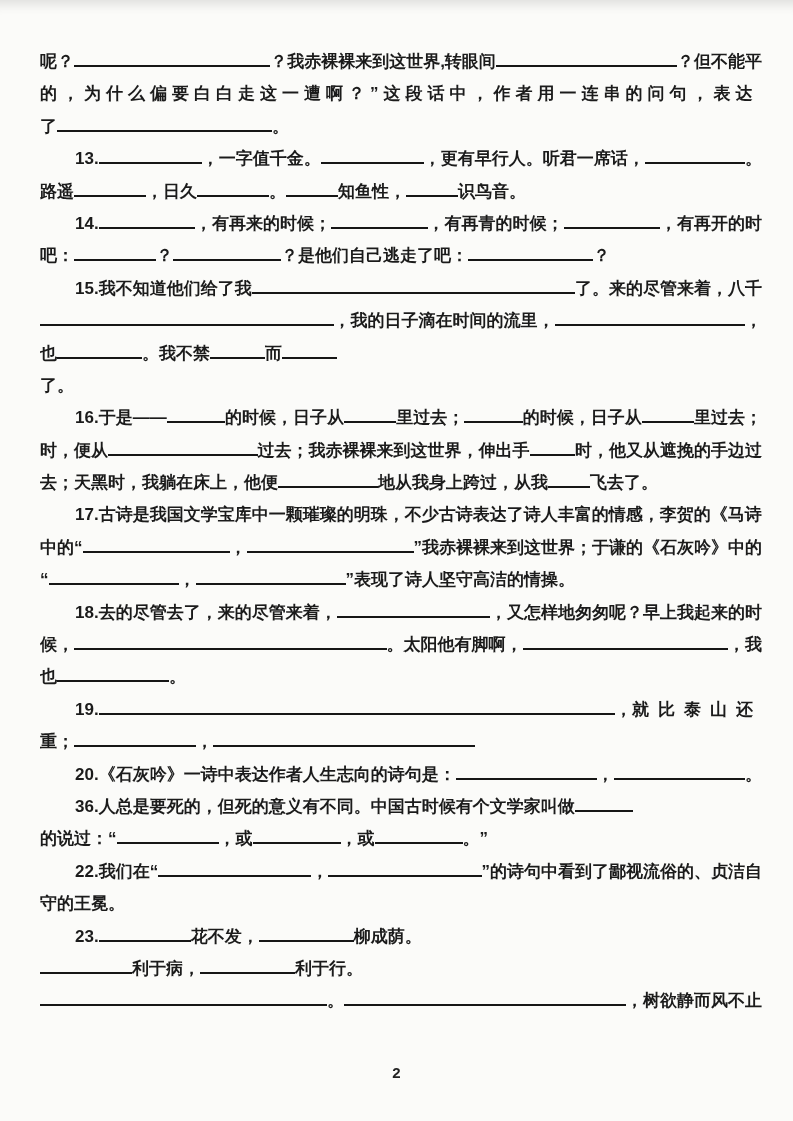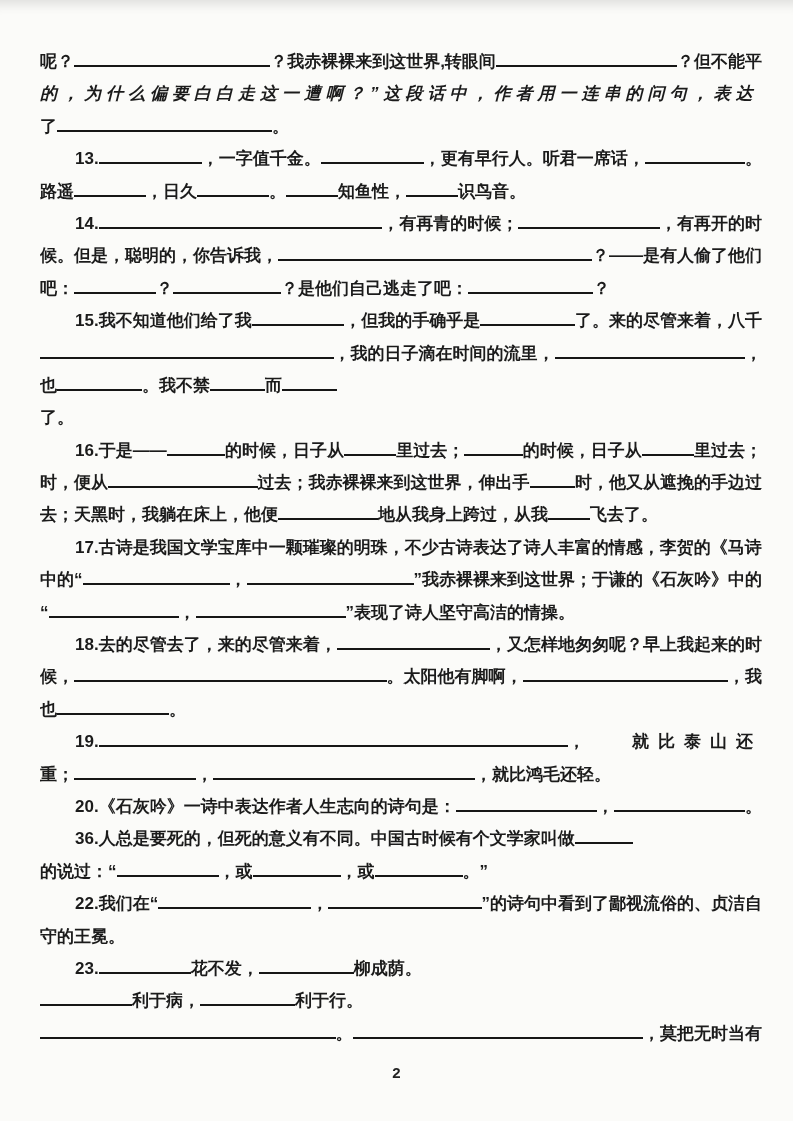--- a/index.html
+++ b/index.html
@@ -51,21 +51,21 @@
 
 <div class="page">
   <div class="content">
       <div class="line">
         <span class="txt">呢？</span>
         <span class="blank" style="width: 190px; flex-grow: 1;"></span>
         <span class="txt">？我赤裸裸来到这世界,转眼间</span>
         <span class="blank" style="width: 175px; flex-grow: 1;"></span>
         <span class="txt">？但不能平</span>
       </div>
-      <div class="line" style="letter-spacing: 5px; font-style: italic;">
+      <div class="line" style="letter-spacing: 5px;">
         <span class="txt">的，为什么偏要白白走这一遭啊？”这段话中，作者用一连串的问句，表达</span>
       </div>
       <div class="line">
         <span class="txt">了</span>
         <span class="blank" style="width: 215px;"></span>
         <span class="txt">。</span>
       </div>
       <div class="line indent">
         <span class="txt">13.</span>
         <span class="blank" style="width: 108px; flex-grow: 1;"></span>
@@ -82,43 +82,38 @@
         <span class="blank" style="width: 72px;"></span>
         <span class="txt">。</span>
         <span class="blank" style="width: 52px;"></span>
         <span class="txt">知鱼性，</span>
         <span class="blank" style="width: 52px;"></span>
         <span class="txt">识鸟音。</span>
       </div>
       <div class="line indent">
         <span class="txt">14.</span>
         <span class="blank" style="width: 92px; flex-grow: 1;"></span>
+        <span class="txt">，有再来的时候；</span>
         <span class="blank" style="width: 92px; flex-grow: 1;"></span>
         <span class="txt">，有再青的时候；</span>
         <span class="blank" style="width: 92px; flex-grow: 1;"></span>
         <span class="txt">，有再开的时</span>
-      </div>
-      <div class="line">
-        <span class="txt">候。但是，聪明的，你告诉我，</span>
-        <span class="blank" style="width: 300px; flex-grow: 1;"></span>
-        <span class="txt">？——是有人偷了他们</span>
       </div>
       <div class="line">
         <span class="txt">吧：</span>
         <span class="blank" style="width: 82px;"></span>
         <span class="txt">？</span>
         <span class="blank" style="width: 108px;"></span>
         <span class="txt">？是他们自己逃走了吧：</span>
         <span class="blank" style="width: 125px;"></span>
         <span class="txt">？</span>
       </div>
       <div class="line indent">
         <span class="txt">15.我不知道他们给了我</span>
         <span class="blank" style="width: 88px; flex-grow: 1;"></span>
-        <span class="txt">，但我的手确乎是</span>
         <span class="blank" style="width: 90px; flex-grow: 1;"></span>
         <span class="txt">了。来的尽管来着，八千</span>
       </div>
       <div class="line">
         <span class="blank" style="width: 188px; flex-grow: 1;"></span>
         <span class="txt">，我的日子滴在时间的流里，</span>
         <span class="blank" style="width: 85px; flex-grow: 1;"></span>
         <span class="txt">，</span>
       </div>
       <div class="line">
@@ -188,28 +183,27 @@
       </div>
       <div class="line">
         <span class="txt">也</span>
         <span class="blank" style="width: 112px;"></span>
         <span class="txt">。</span>
       </div>
       <div class="line indent">
         <span class="txt">19.</span>
         <span class="blank" style="width: 505px; flex-grow: 1;"></span>
         <span class="txt">，</span>
-        <span class="txt" style="letter-spacing: 9px; margin-left: 47px;">就比泰山还</span>
+        <span class="txt" style="letter-spacing: 9px;">就比泰山还</span>
       </div>
       <div class="line">
         <span class="txt">重；</span>
         <span class="blank" style="width: 122px;"></span>
         <span class="txt">，</span>
         <span class="blank" style="width: 262px;"></span>
-        <span class="txt">，就比鸿毛还轻。</span>
       </div>
       <div class="line indent">
         <span class="txt">20.《石灰吟》一诗中表达作者人生志向的诗句是：</span>
         <span class="blank" style="width: 128px; flex-grow: 1;"></span>
         <span class="txt">，</span>
         <span class="blank" style="width: 118px; flex-grow: 1;"></span>
         <span class="txt">。</span>
       </div>
       <div class="line indent">
         <span class="txt">36.人总是要死的，但死的意义有不同。中国古时候有个文学家叫做</span>
@@ -244,17 +238,17 @@
       <div class="line">
         <span class="blank" style="width: 92px;"></span>
         <span class="txt">利于病，</span>
         <span class="blank" style="width: 95px;"></span>
         <span class="txt">利于行。</span>
       </div>
       <div class="line">
         <span class="blank" style="width: 170px; flex-grow: 1;"></span>
         <span class="txt">。</span>
         <span class="blank" style="width: 165px; flex-grow: 1;"></span>
-        <span class="txt">，莫把无时当有</span>
+        <span class="txt">，树欲静而风不止</span>
       </div>
     </div>
   <div class="footer">2</div>
 </div>
 
 </body></html>

